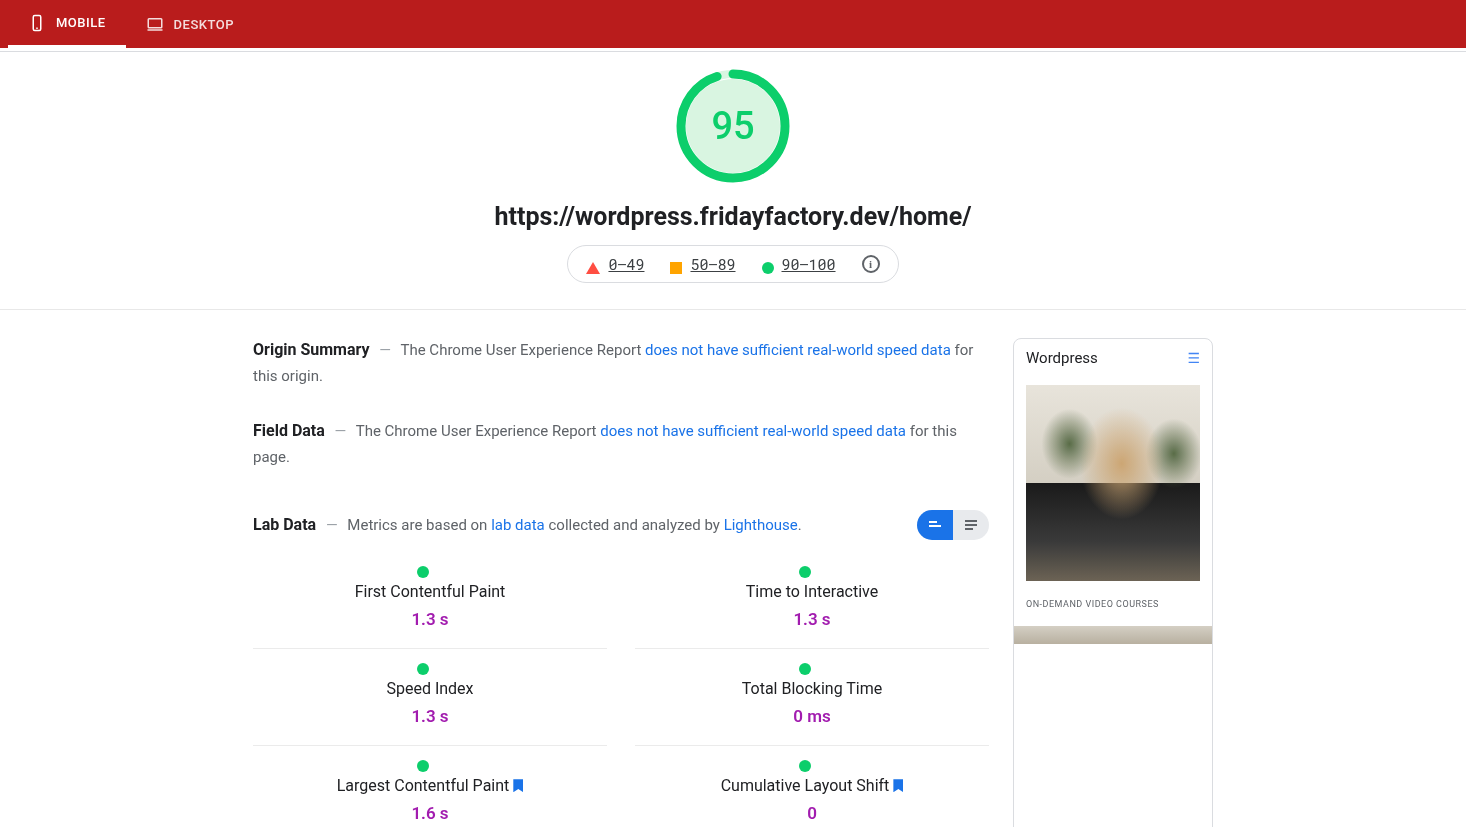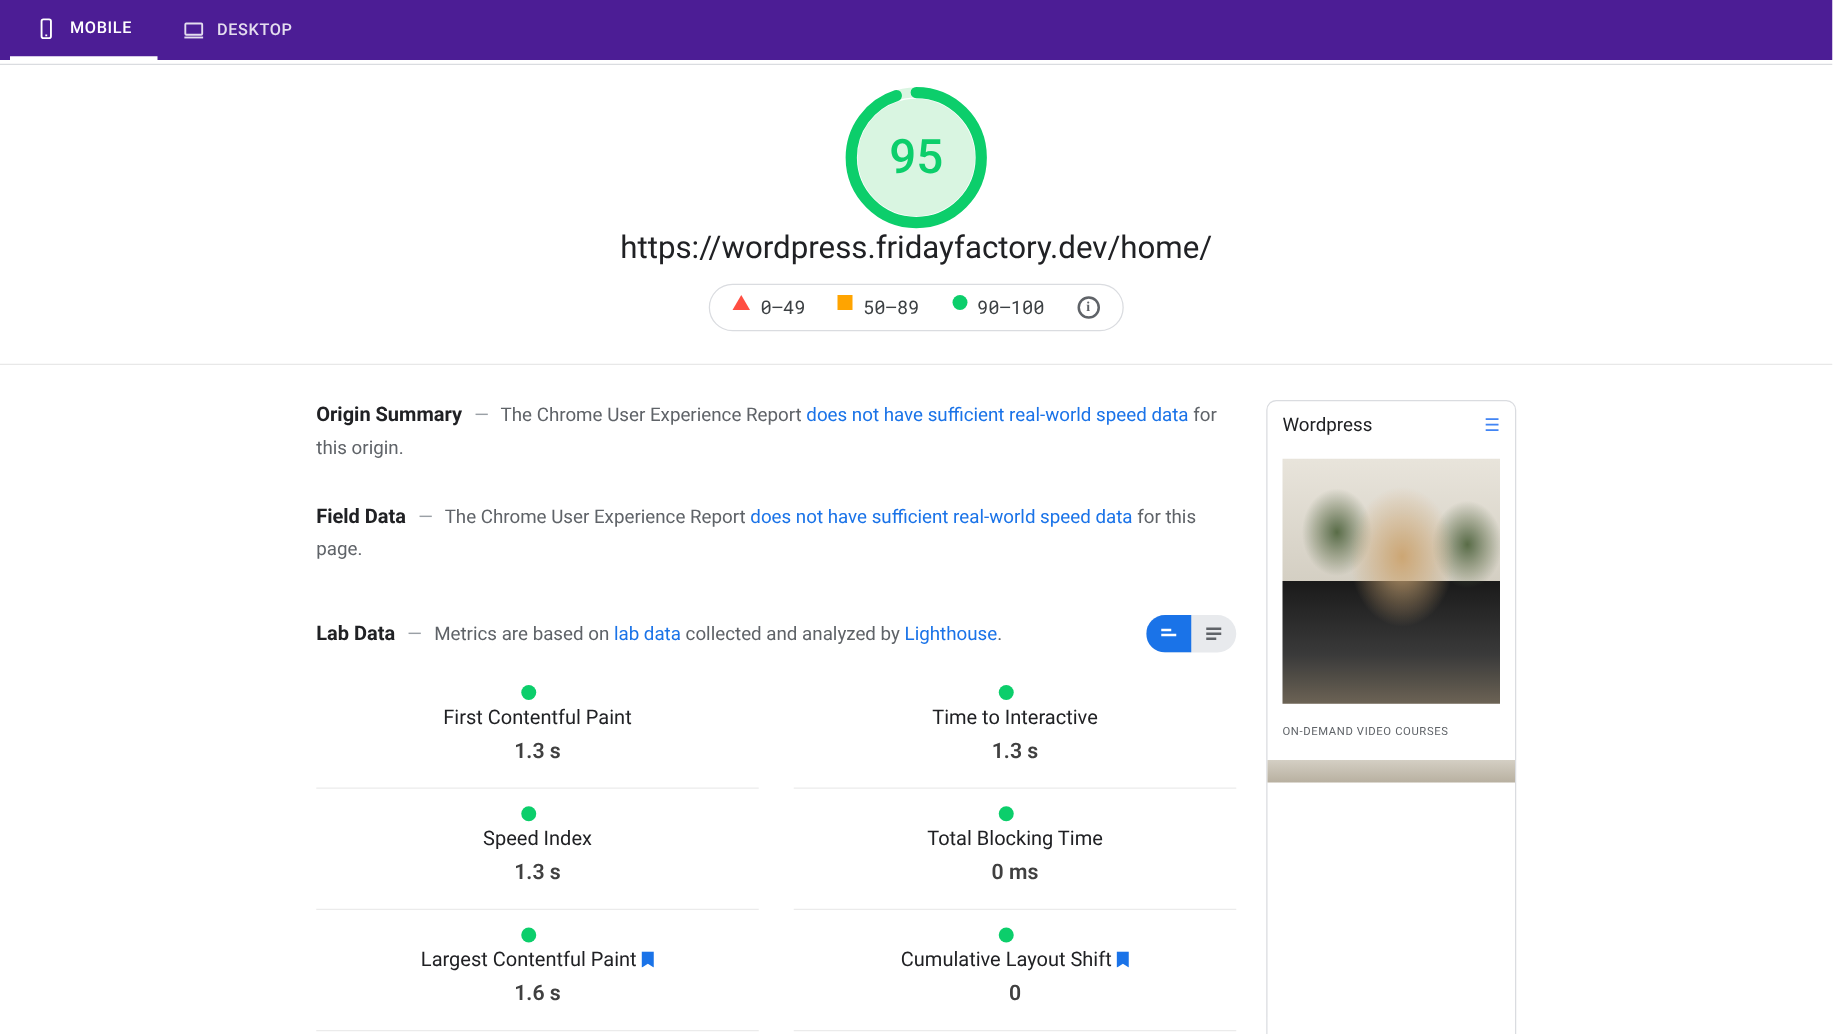--- a/index.html
+++ b/index.html
@@ -3,21 +3,21 @@
 <meta charset="utf-8">
 <style>
 * { margin: 0; padding: 0; box-sizing: border-box; }
 body {
   font-family: Roboto, Arial, sans-serif;
   background: #fff;
   color: #202124;
   width: 1466px;
 }
 .tabs {
-  background: #4c1d95;
+  background: #b91c1c;
   height: 48px;
   display: flex;
   align-items: center;
   padding-left: 8px;
 }
 .tab {
   display: flex;
   align-items: center;
   gap: 10px;
   color: #fff;
@@ -53,34 +53,36 @@
 .gauge-ring-bg { stroke: #D9F5E1; }
 .gauge-ring { stroke: #0CCE6B; stroke-linecap: round; }
 .gauge-num {
   position: absolute; inset: 0;
   display: flex; align-items: center; justify-content: center;
   font-size: 38px; font-weight: 500; color: #0CCE6B;
 }
 .url {
   font-size: 25px;
   color: #202124;
+  margin-top: 18px;
+  font-weight: bold;
 }
 .legend {
   display: inline-flex;
   align-items: center;
   gap: 26px;
   border: 1px solid #dadce0;
   border-radius: 24px;
   padding: 8px 18px;
   margin-top: 14px;
   font-family: "Roboto Mono", monospace;
   font-size: 15px;
   color: #3c4043;
 }
-.legend-item { display: flex; align-items: flex-start; gap: 8px; }
+.legend-item { display: flex; align-items: flex-end; gap: 8px; text-decoration: underline; }
 .tri {
   width: 0; height: 0;
   border-left: 7px solid transparent;
   border-right: 7px solid transparent;
   border-bottom: 12px solid #ff4e42;
 }
 .sq { width: 12px; height: 12px; background: #ffa400; }
 .circ { width: 12px; height: 12px; border-radius: 50%; background: #0cce6b; }
 .info-icon {
   width: 18px; height: 18px; border: 2px solid #5f6368; border-radius: 50%;
@@ -132,21 +134,21 @@
   padding: 14px 0;
   border-bottom: 1px solid #ebebeb;
   font-size: 16px;
   flex-direction: column;
 }
 .dot {
   width: 12px; height: 12px; border-radius: 50%;
   background: #0cce6b; margin-right: 14px; flex-shrink: 0;
 }
 .metric-name { flex: 1; color: #202124; }
-.metric-val { font-weight: 600; color: #404040; font-size: 17px; }
+.metric-val { font-weight: 600; color: #a21caf; font-size: 17px; }
 .bookmark {
   display: inline-block; width: 10px; height: 13px;
   background: #1a73e8;
   clip-path: polygon(0 0, 100% 0, 100% 100%, 50% 75%, 0 100%);
   margin-left: 4px; vertical-align: -1px;
 }
 
 .note { font-size: 15px; color: #5f6368; line-height: 1.7; margin-top: 16px; }
 
 .treemap-btn {

